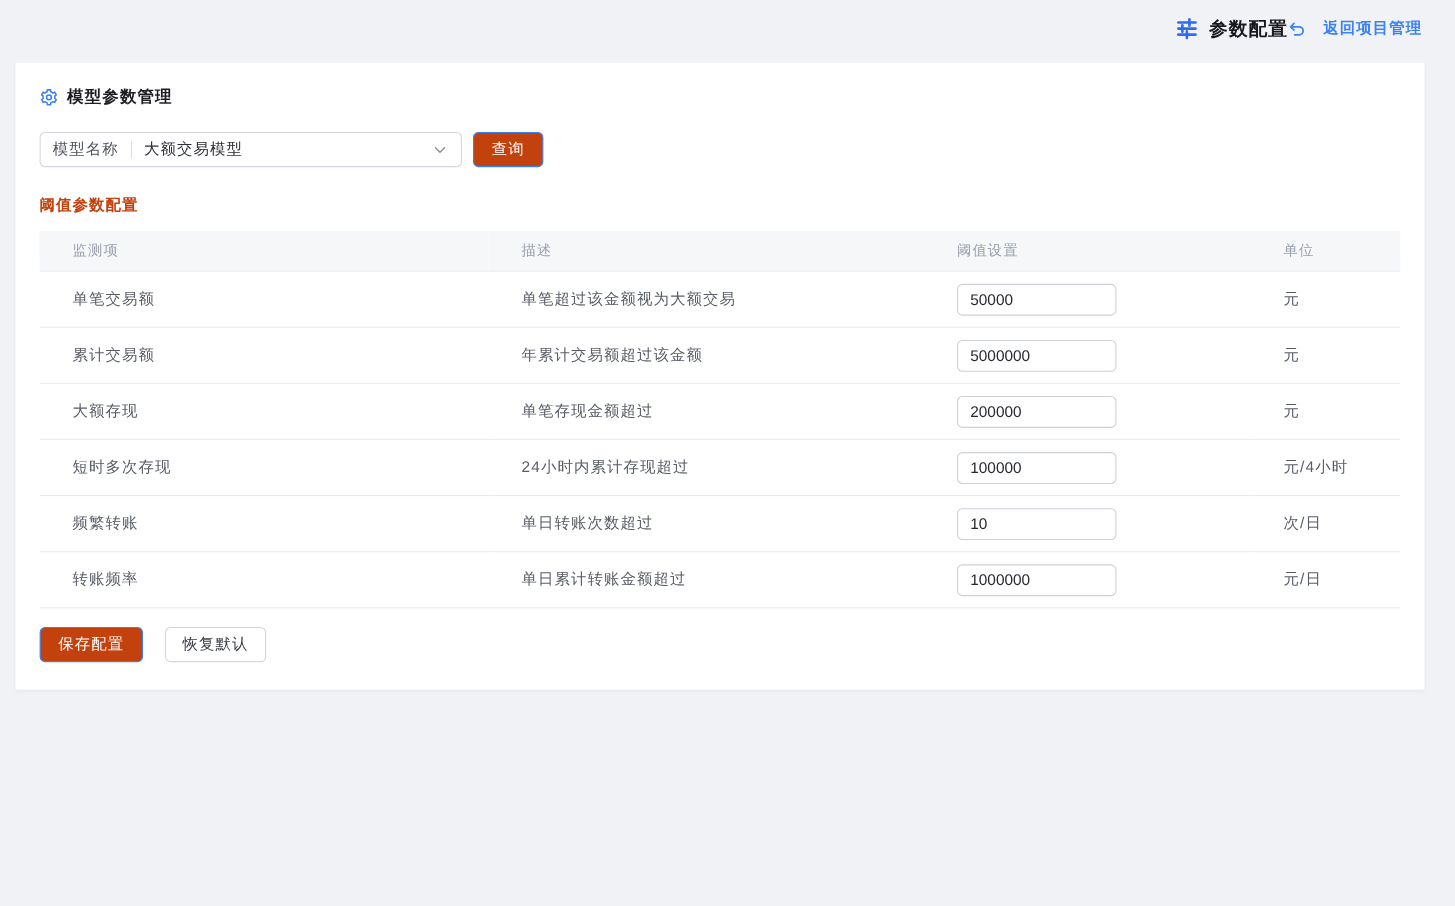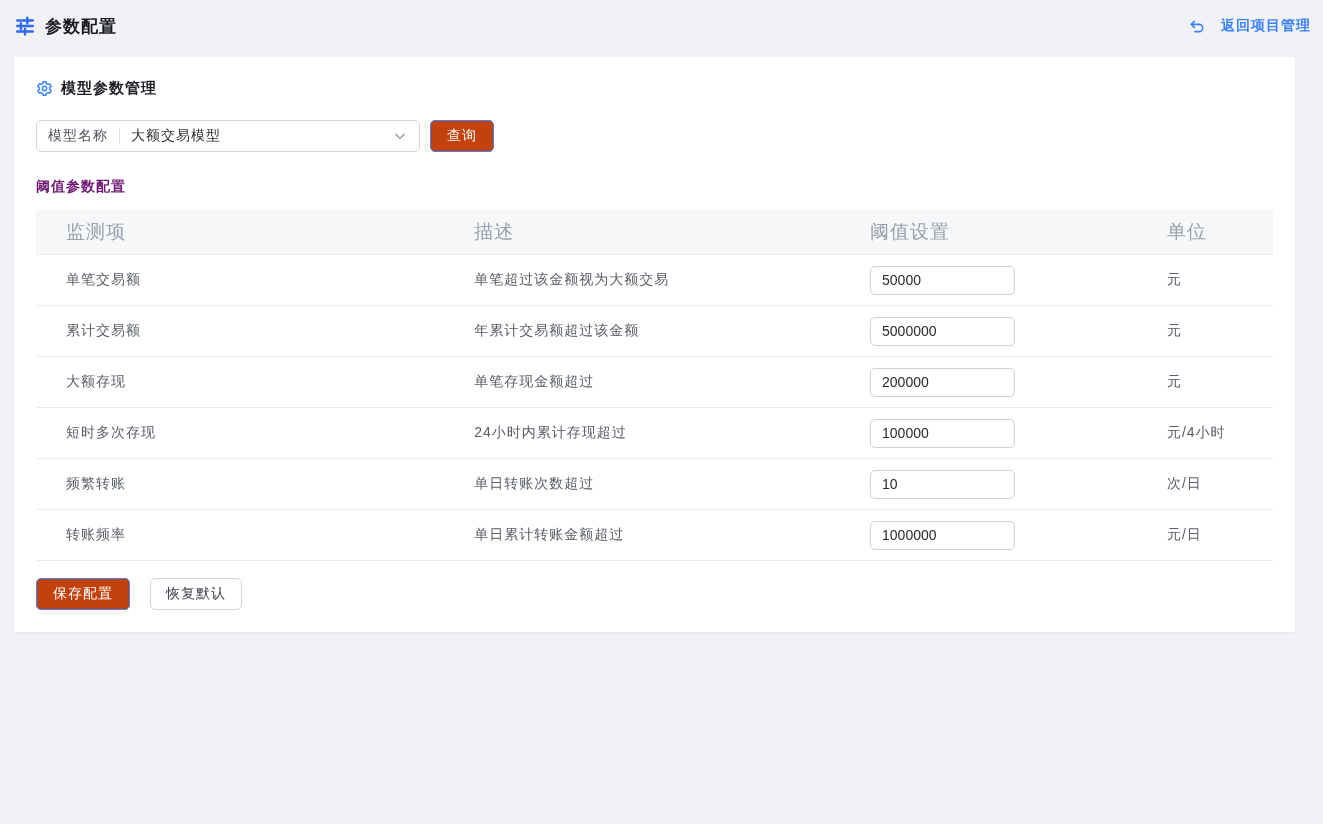--- a/index.html
+++ b/index.html
@@ -9,22 +9,22 @@
     font-family: "Liberation Sans", "DejaVu Sans", sans-serif;
     color: #303133;
     overflow: hidden;
   }
 
   
   .topbar {
     height: 52px;
     display: flex;
     align-items: center;
-    justify-content: space-between;
-    padding: 0 12px 0 14px;
+    justify-content: flex-end;
+    padding: 0 30px 0 14px;
   }
   .topbar-left { display: flex; align-items: center; gap: 9px; }
   .page-title { font-size: 17px; font-weight: bold; color: #17191e; letter-spacing: 1px; }
   .back-link {
     display: flex; align-items: center; gap: 16px;
     color: #3b82f6; font-size: 14px; font-weight: bold;
     cursor: pointer; letter-spacing: 1px;
   }
 
   
@@ -62,29 +62,29 @@
   .btn-primary {
     background: #c2410c; color: #ffffff; border: 1px solid #3b82f6;
     padding: 0 16px;
   }
   .btn-plain {
     background: #ffffff; color: #3a3e46; border: 1px solid #d4d7de;
     padding: 0 15px;
   }
 
   
-  .section-title { font-size: 14px; font-weight: bold; color: #701a75; margin-bottom: 14px; letter-spacing: 1px; }
+  .section-title { font-size: 14px; font-weight: bold; color: #c2410c; margin-bottom: 14px; letter-spacing: 1px; }
 
   
   table.threshold-table { width: 100%; border-collapse: collapse; table-layout: fixed; }
   .threshold-table th {
     background: #f6f7f9;
     color: #9aa1ac;
     font-weight: normal;
-    font-size: 19px;
+    font-size: 13px;
     text-align: left;
     padding: 9px 10px 9px 30px;
     letter-spacing: 1px;
   }
   .threshold-table td {
     border-bottom: 1px solid #e9ebef;
     padding: 10px 10px 10px 30px;
     font-size: 14px;
     color: #585d66;
     letter-spacing: 1px;

